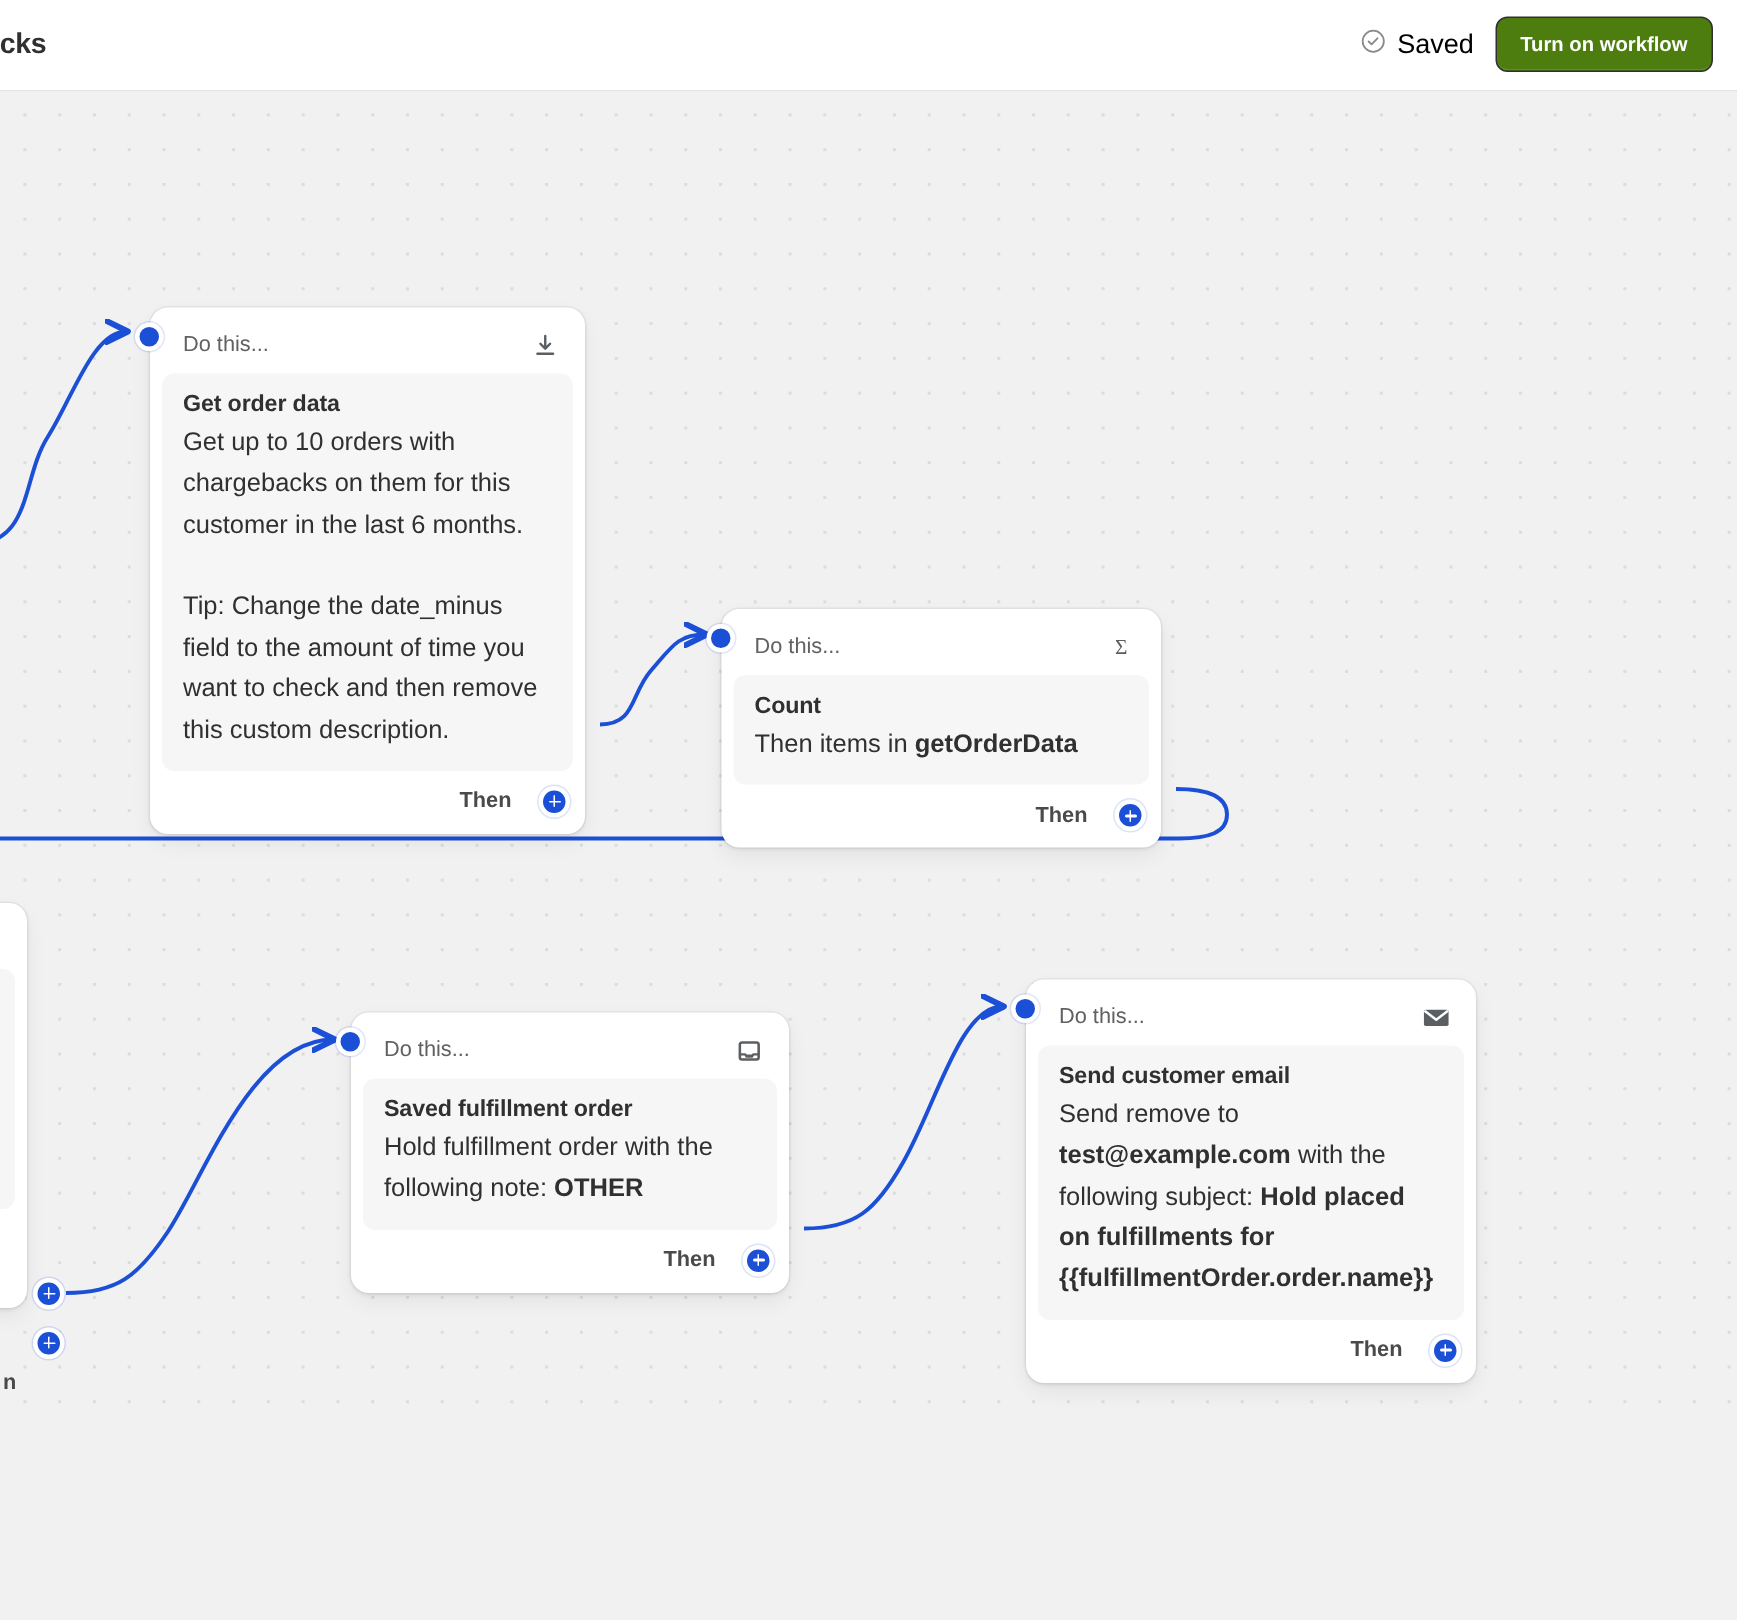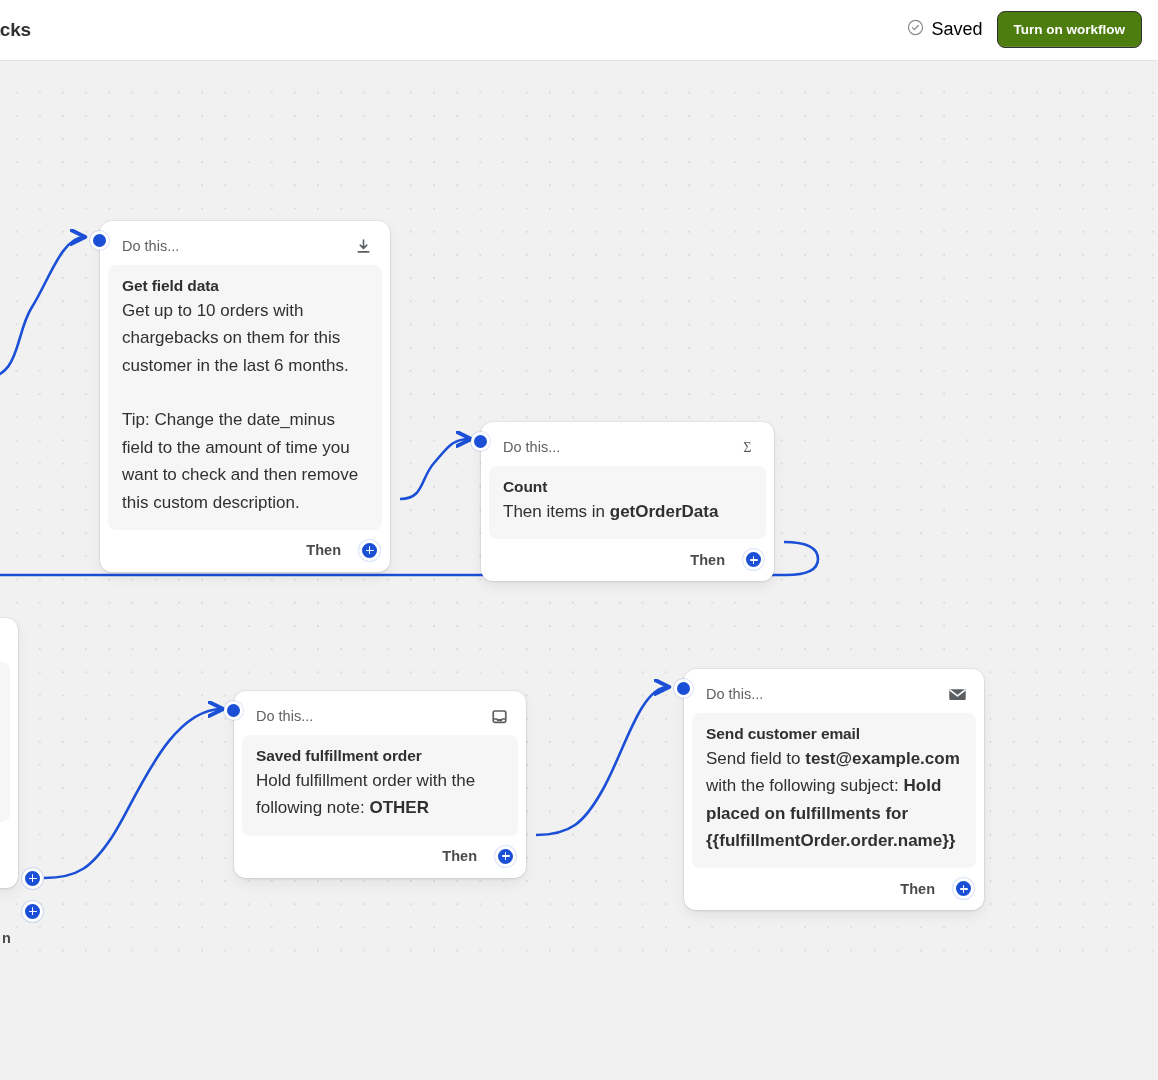--- a/index.html
+++ b/index.html
@@ -62,21 +62,21 @@
     padding: 10px 16px;
     cursor: pointer;
     font-family: "Liberation Sans", sans-serif;
     box-shadow: inset 0 -1px 0 rgba(255,255,255,0.12);
     white-space: nowrap;
   }
 
   
   .canvas {
     position: absolute;
-    left: 0; top: 77px;
+    left: 0; top: 61px;
     width: 1158px;
     height: 887px;
     background-color: #f1f1f1;
     background-image: radial-gradient(circle, #dcdcdc 1.1px, transparent 1.2px);
     background-size: 23.2px 23.2px;
     background-position: 5px 4px;
     overflow: hidden;
   }
 
   .edges {
@@ -246,21 +246,21 @@
     <div class="card-head">
       <span class="card-head-label">Do this...</span>
       <span class="card-head-icon">
         <svg width="19" height="19" viewBox="0 0 20 20" fill="none">
           <path d="M10 3.2v8.4M6.6 8.6L10 12l3.4-3.4" stroke="#5c5f62" stroke-width="1.7" stroke-linecap="round" stroke-linejoin="round"></path>
           <path d="M4.6 15.6h10.8" stroke="#5c5f62" stroke-width="1.9" stroke-linecap="round"></path>
         </svg>
       </span>
     </div>
     <div class="card-body">
-      <div class="card-title">Get field data</div>
+      <div class="card-title">Get order data</div>
       <div class="card-desc">Get up to 10 orders with chargebacks on them for this customer in the last 6 months.
 
 Tip: Change the date_minus field to the amount of time you want to check and then remove this custom description.</div>
     </div>
     <div class="card-foot">
       <span class="foot-label">Then</span>
       <span class="plus-btn"></span>
     </div>
   </div>
 
@@ -328,21 +328,21 @@
       <span class="card-head-label">Do this...</span>
       <span class="card-head-icon">
         <svg width="21" height="21" viewBox="0 0 22 22" fill="none">
           <rect x="2.4" y="5.4" width="17.2" height="11.4" rx="1.2" fill="#5c5f62"></rect>
           <path d="M2.8,6.1 L11,12.4 L19.2,6.1" fill="none" stroke="#ffffff" stroke-width="1.7" stroke-linejoin="round"></path>
         </svg>
       </span>
     </div>
     <div class="card-body">
       <div class="card-title">Send customer email</div>
-      <div class="card-desc"><span>Send field to </span><b>test@example.com</b><span> with the following subject: </span><b>Hold placed on fulfillments for {{fulfillmentOrder.order.name}}</b></div>
+      <div class="card-desc"><span>Send remove to </span><b>test@example.com</b><span> with the following subject: </span><b>Hold placed on fulfillments for {{fulfillmentOrder.order.name}}</b></div>
     </div>
     <div class="card-foot">
       <span class="foot-label">Then</span>
       <span class="plus-btn"></span>
     </div>
   </div>
 
 </div>
 
 </body></html>

